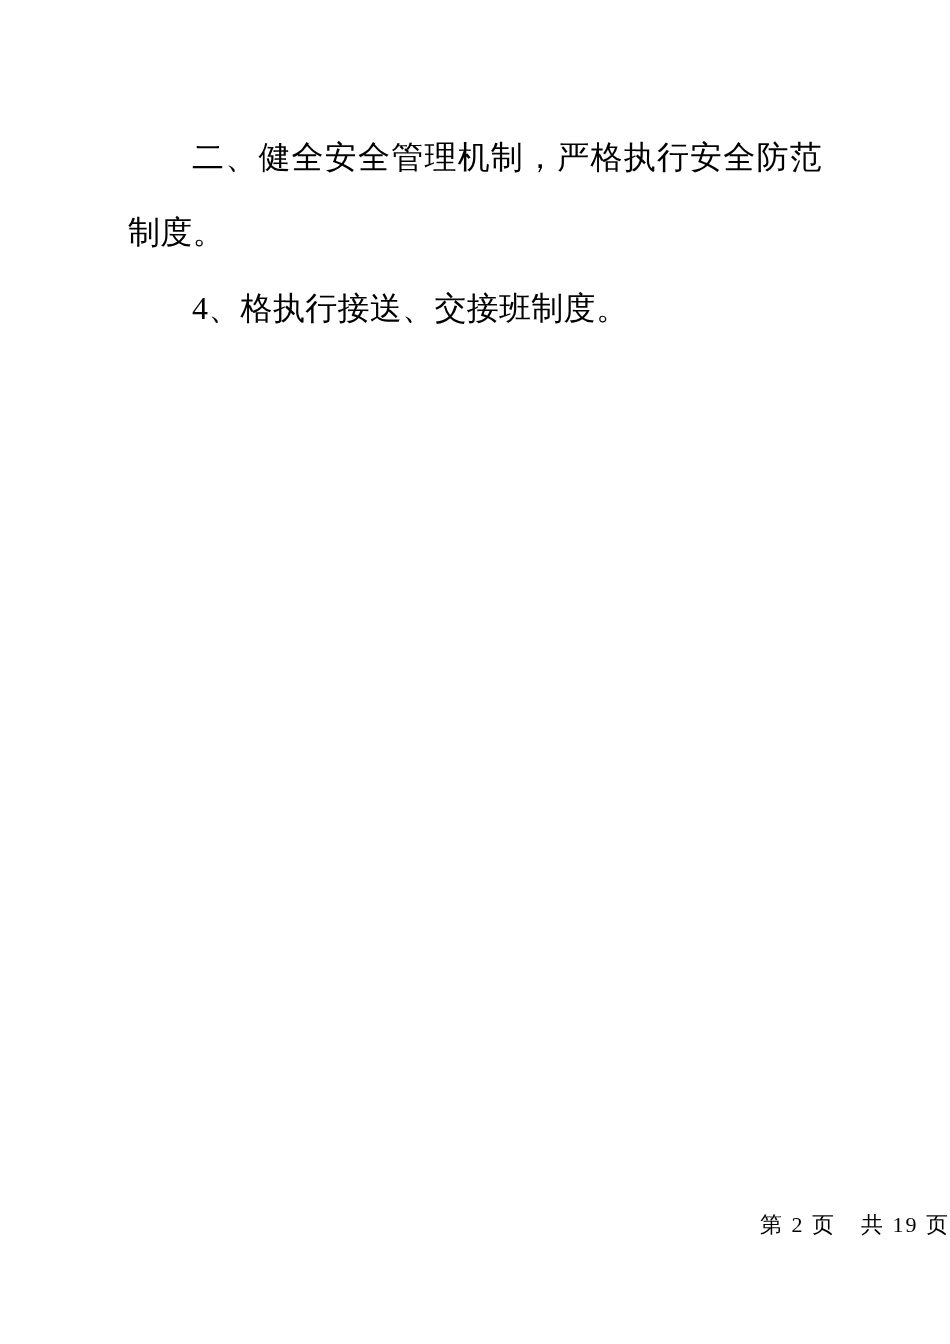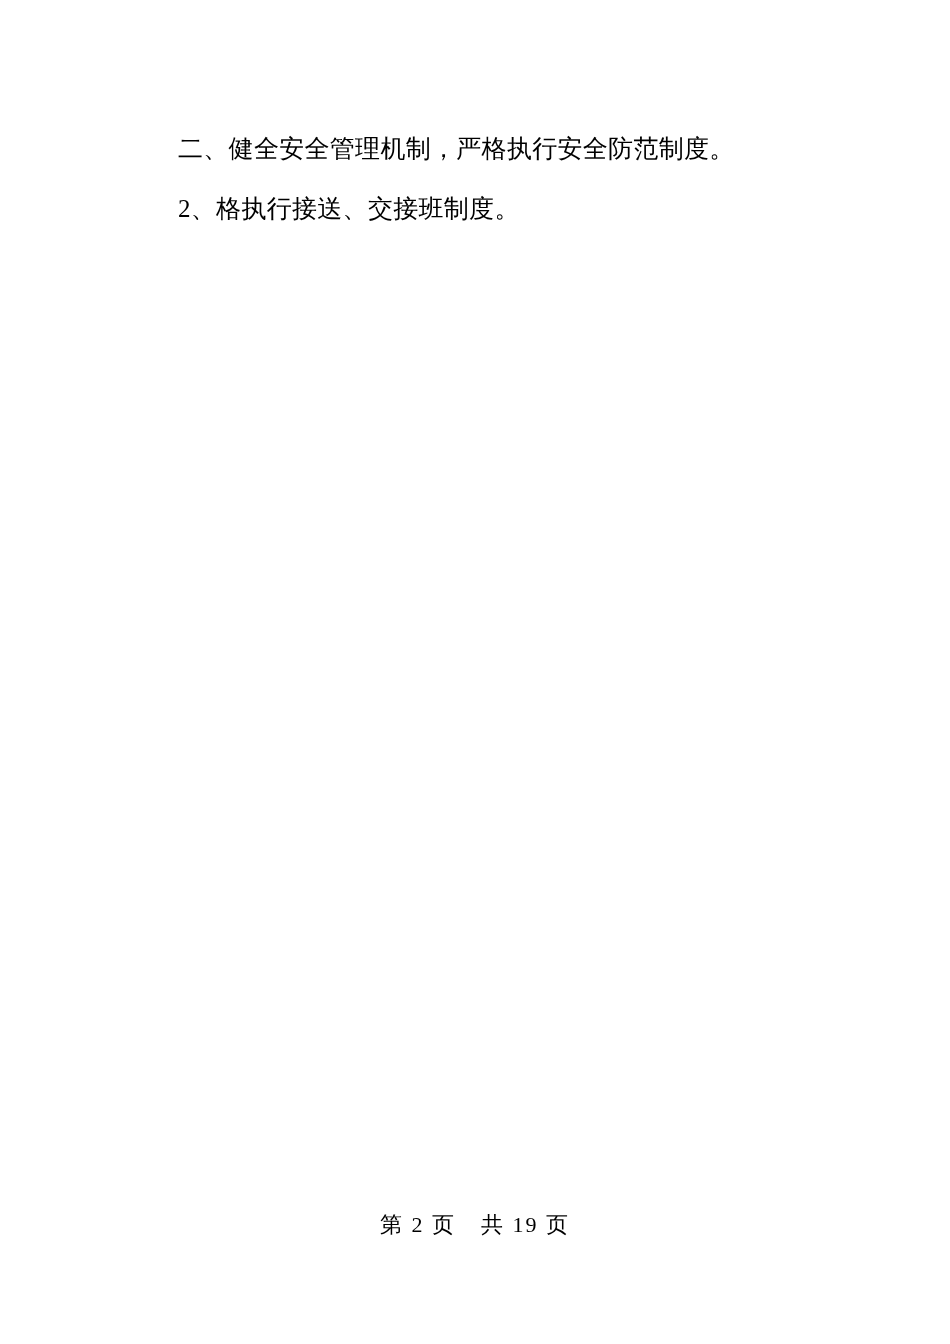--- a/index.html
+++ b/index.html
@@ -17,54 +17,54 @@
   }
   .page {
     position: relative;
     width: 950px;
     height: 1344px;
     box-sizing: border-box;
     padding: 120px 128px 0 128px;
     background: #ffffff;
   }
   .doc-body {
-    font-size: 25px;
+    font-size: 32px;
     line-height: 2.33;
     letter-spacing: 0.3px;
     text-align: justify;
     text-justify: inter-ideograph;
   }
   .para {
     margin: 0 0 2px 0;
     text-indent: 2em;
     word-break: break-all;
   }
   .footer {
     position: absolute;
     left: 0;
     right: 0;
     bottom: 104px;
-    text-align: center;
+    text-align: right;
     font-size: 22px;
     font-family: "Liberation Serif", "DejaVu Serif", serif;
     letter-spacing: 2px;
     color: #000000;
   }
   .footer .sep {
     display: inline-block;
     width: 10px;
   }
 </style>
 </head>
 <body>
 
 <div class="page">
   <div class="doc-body">
     <p class="para">二、健全安全管理机制，严格执行安全防范制度。</p>
-    <p class="para">2、格执行接送、交接班制度。</p>
+    <p class="para">4、格执行接送、交接班制度。</p>
   </div>
 
   <div class="footer">
     <span>第 2 页</span>
     <span class="sep"></span>
     <span>共 19 页</span>
   </div>
 </div>
 
 </body></html>

